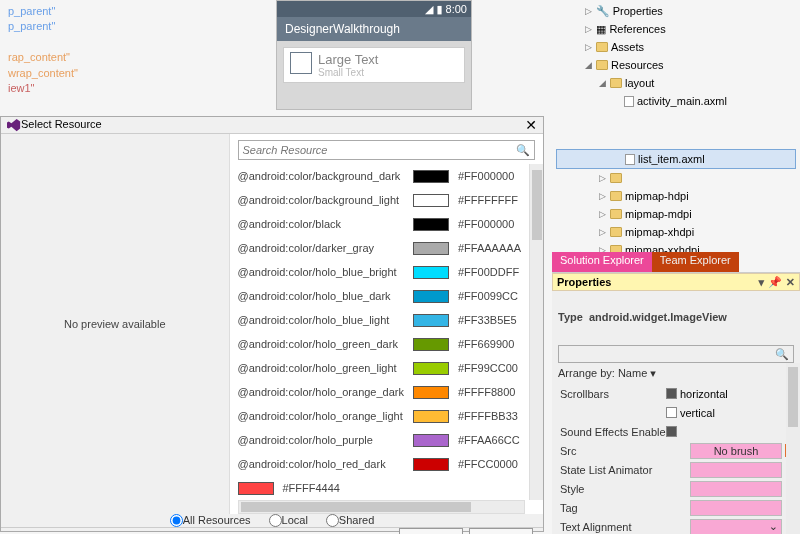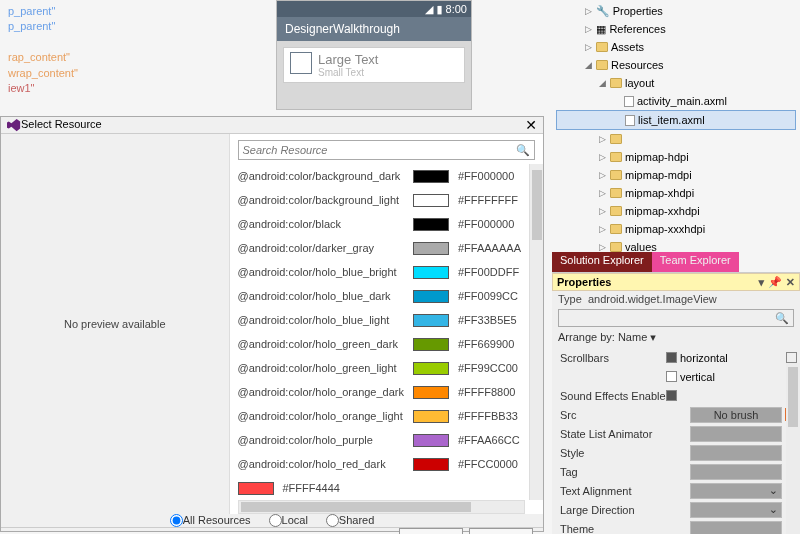--- a/index.html
+++ b/index.html
@@ -39,33 +39,33 @@
   .dlg-btns button{width:64px;height:20px;background:#f7f7f7;border:1px solid #999;}
   
   .sol{position:absolute;left:552px;top:0;width:248px;height:272px;background:#f5f5f5;}
   .tree{padding:2px 4px;line-height:18px;height:252px;}
   .tnode{display:flex;align-items:center;gap:3px;white-space:nowrap;}
   .tw{color:#777;width:9px;text-align:center;font-size:9px;}
   .ficon{width:12px;height:10px;background:#f0cd73;border:1px solid #c7a64f;border-radius:1px;}
   .file{width:10px;height:11px;border:1px solid #999;background:#fff;}
   .sel{background:#d6e4f5;border:1px solid #7aa7d8;}
   .panel-tabs{height:20px;display:flex;}
-  .ptab{padding:2px 8px;color:#eee;background:#ec4899;}
-  .ptab.active{background:#7f1d1d;color:#fff;}
+  .ptab{padding:2px 8px;color:#eee;background:#c2410c;}
+  .ptab.active{background:#ec4899;color:#fff;}
   
   .props{position:absolute;left:552px;top:272px;width:248px;height:262px;background:#efefef;border-top:1px solid #ccc;}
   .props-h{height:18px;background:#fff6b0;border:1px solid #dca;display:flex;align-items:center;justify-content:space-between;padding:0 4px;font-weight:600;}
   .props-h .icons{display:flex;gap:4px;color:#555;}
-  .props .sub{padding:2px 6px;color:#444;}
+  .props .sub{padding:20px 6px;color:#444;font-weight:bold;}
   .psearch{margin:2px 6px;border:1px solid #aaa;height:18px;display:flex;align-items:center;justify-content:flex-end;padding:0 4px;}
   .parr{padding:2px 6px;color:#333;}
   .pgrid{margin:2px 0 0 2px;}
   .prow{display:flex;align-items:center;height:19px;}
   .plabel{width:112px;padding-left:6px;color:#333;white-space:nowrap;}
-  .pval{flex:1;height:16px;border:1px solid #bbb;background:#a3a3a3;margin-right:4px;display:flex;align-items:center;padding:0 3px;color:#333;justify-content:center;margin-left:24px;}
+  .pval{flex:1;height:16px;border:1px solid #bbb;background:#f9a8d4;margin-right:4px;display:flex;align-items:center;padding:0 3px;color:#333;justify-content:center;margin-left:24px;}
   .pbox{width:14px;height:14px;border:1px solid #888;margin-right:4px;display:inline-block;}
   .pbox.hl{outline:2px solid #e07030;outline-offset:-1px;}
   .pbox.sm{width:11px;height:11px;margin-right:3px;}
   .pscroll{position:absolute;right:0;top:90px;width:14px;bottom:0;background:#ececec;}
   .pscroll .thumb{position:absolute;left:2px;top:4px;width:10px;height:60px;background:#c8c8c8;}
   .u{font-family:inherit;}
 </style>
 </head>
 <body>
 
@@ -237,21 +237,21 @@
       <div class="tnode" style="padding-left: 42px;">
         <span class="tw">◢</span>
         <span class="ficon"></span>
         <span>layout</span>
       </div>
       <div class="tnode" style="padding-left: 56px;">
         <span class="tw"></span>
         <span class="file"></span>
         <span>activity_main.axml</span>
       </div>
-      <div class="tnode sel" style="padding-left: 56px;">
+      <div class="tnode sel" style="padding-left: 56px; margin-top: 39px;">
         <span class="tw"></span>
         <span class="file"></span>
         <span>list_item.axml</span>
       </div>
       <div class="tnode" style="padding-left: 42px;">
         <span class="tw">▷</span>
         <span class="ficon"></span>
       </div>
       <div class="tnode" style="padding-left: 42px;">
         <span class="tw">▷</span>

